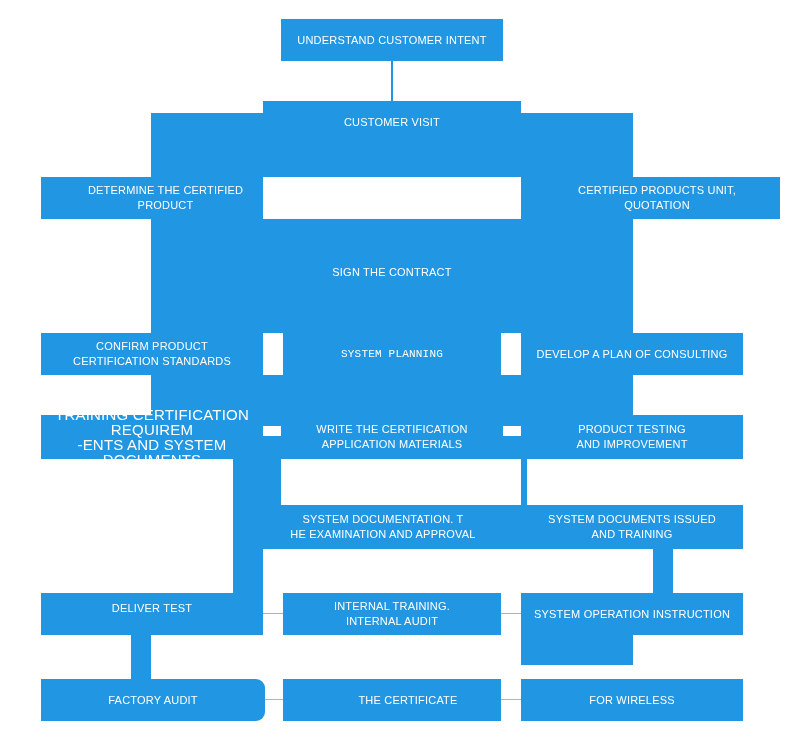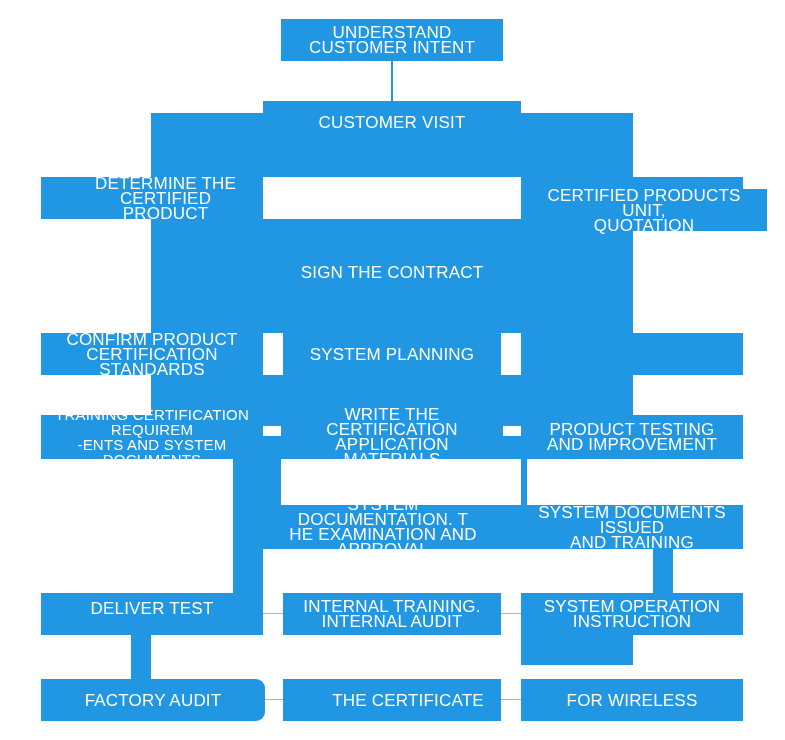--- a/index.html
+++ b/index.html
@@ -31,21 +31,21 @@
   }
   
   .box{
     position:absolute;
     background:#2196e3;
     color:#ffffff;
     display:flex;
     align-items:center;
     justify-content:center;
     text-align:center;
-    font-size:17px;
+    font-size:11px;
     line-height:15px;
     letter-spacing:.2px;
     font-weight:400;
     padding:0 6px;
     box-sizing:border-box;
     white-space:pre-line;
   }
 </style>
 </head>
 <body>
@@ -87,30 +87,31 @@
   <div class="rule" style="left:263px; top:699px; width:20px; height:1px;"></div>
   <div class="rule" style="left:501px; top:699px; width:20px; height:1px;"></div>
 
   <div class="box" style="left:281px; top:19px;  width:222px; height:42px;">UNDERSTAND CUSTOMER INTENT</div>
 
   <div class="box" style="left:263px; top:101px; width:258px; height:42px;">CUSTOMER VISIT</div>
 
   <div class="box" style="left:41px;  top:177px; width:222px; height:42px;padding-left:33px;">DETERMINE THE CERTIFIED
 PRODUCT</div>
 
-  <div class="box" style="left:521px; top:177px; width:246px; height:42px;margin-top:12px;">CERTIFIED PRODUCTS UNIT,
+  <div class="box" style="left:534px; top:177px; width:246px; height:42px;">CERTIFIED PRODUCTS UNIT,
 QUOTATION</div>
 
   <div class="box" style="left:263px; top:251px; width:258px; height:42px;">SIGN THE CONTRACT</div>
 
   <div class="box" style="left:41px;  top:333px; width:222px; height:42px;">CONFIRM PRODUCT
 CERTIFICATION STANDARDS</div>
 
-  <div class="box" style="left:283px; top:333px; width:218px; height:42px;">SYSTEM PLANNING</div>
+  <div class="box" style="left:283px; top:333px; width:218px; height:42px;font-family:Liberation Mono, monospace;">SYSTEM PLANNING</div>
 
+  <div class="box" style="left:521px; top:333px; width:222px; height:42px;">DEVELOP A PLAN OF CONSULTING</div>
 
   <div class="box" style="left:41px;  top:415px; width:222px; height:44px; font-size:15px;">TRAINING CERTIFICATION REQUIREM
 -ENTS AND SYSTEM DOCUMENTS</div>
 
   <div class="box" style="left:281px; top:415px; width:222px; height:44px;">WRITE THE CERTIFICATION
 APPLICATION MATERIALS</div>
 
   <div class="box" style="left:521px; top:415px; width:222px; height:44px;">PRODUCT TESTING
 AND IMPROVEMENT</div>
 

